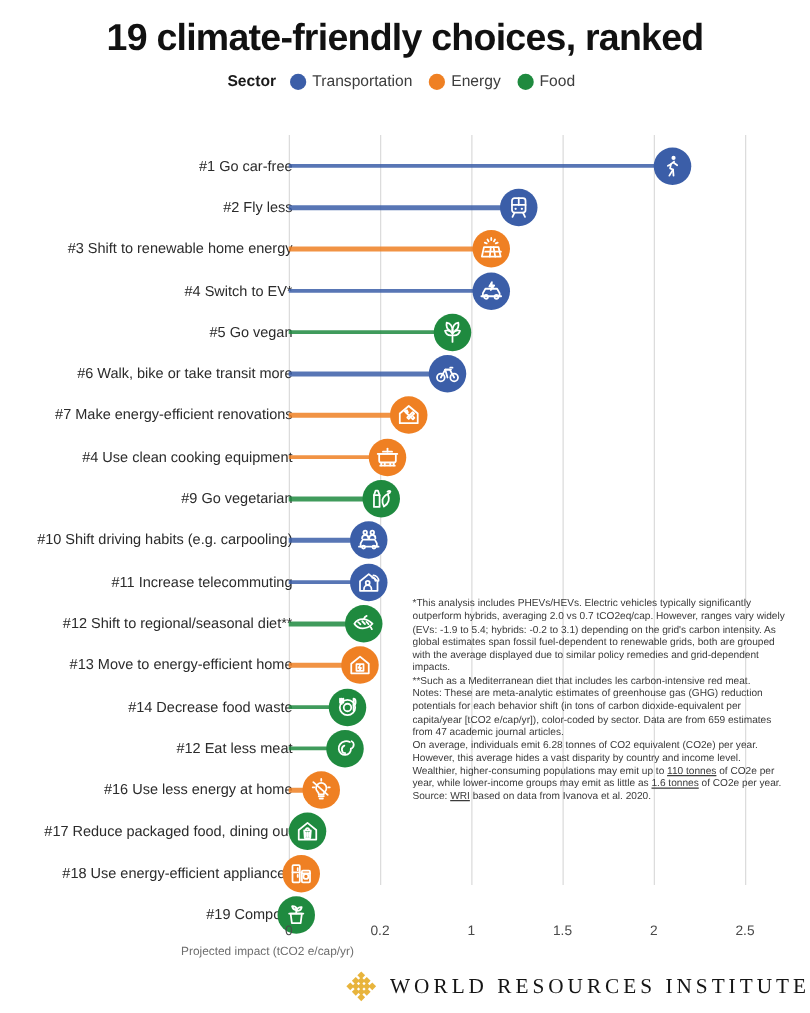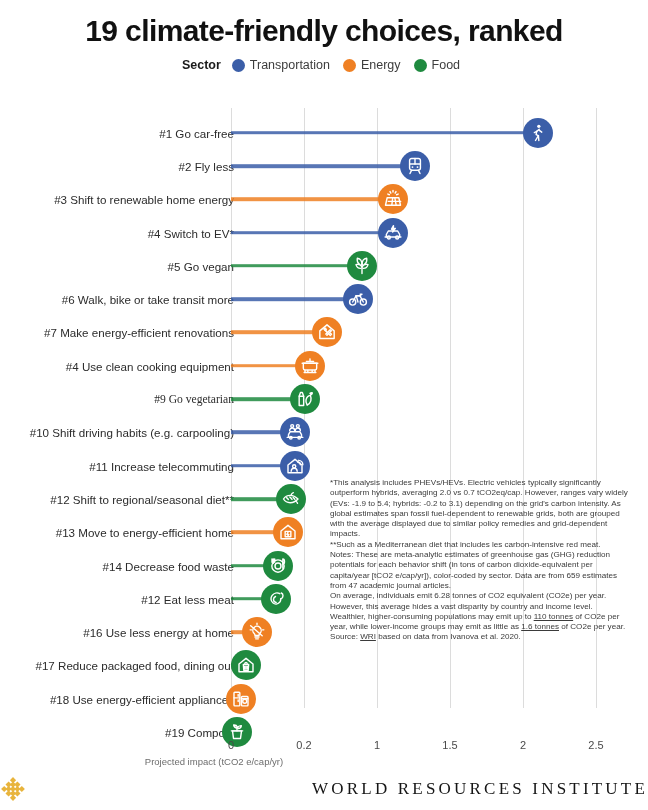--- a/index.html
+++ b/index.html
@@ -121,21 +121,21 @@
     width: 300px;
     font-size: 8.1px;
     line-height: 10.3px;
     color: #3b3b3b;
   }
   #notes u { text-decoration: underline; }
 
   #footer {
     position: absolute;
     left: 0; bottom: 8px; width: 648px;
-    display: flex; align-items: center; justify-content: space-between; gap: 10px;
+    display: flex; align-items: center; justify-content: flex-end; gap: 10px;
   }
   #wri-name {
     font-family: "Liberation Serif", serif;
     font-size: 17px;
     letter-spacing: 3.2px;
     color: #151515;
   }
 </style>
 </head>
 <body>
@@ -264,21 +264,21 @@
           <svg viewBox="0 0 24 24">
             <path fill="none" stroke="#fff" stroke-width="1.7" stroke-linecap="round" stroke-linejoin="round" d="M4 8.6h16v6.2a2 2 0 0 1-2 2H6a2 2 0 0 1-2-2z"></path>
             <path fill="none" stroke="#fff" stroke-width="1.7" stroke-linecap="round" stroke-linejoin="round" d="M2.6 8.6h18.8"></path>
             <path fill="none" stroke="#fff" stroke-width="1.7" stroke-linecap="round" stroke-linejoin="round" d="M7.6 6.4h8.8"></path>
             <path fill="none" stroke="#fff" stroke-width="1.7" stroke-linecap="round" stroke-linejoin="round" d="M12 3.4v3"></path>
             <path fill="none" stroke="#fff" stroke-width="1.7" stroke-linecap="round" stroke-linejoin="round" d="M6 17.4v2.2M9.4 17.4v2.2M14.6 17.4v2.2M18 17.4v2.2"></path>
             <path fill="none" stroke="#fff" stroke-width="1.7" stroke-linecap="round" stroke-linejoin="round" d="M5 19.8h14"></path>
           </svg>
         </div>
       </div>
-      <div class="row" style="top: 274.4px; font-family: Liberation Serif, serif;">
+      <div class="row" style="top: 274.4px;">
         <div class="row-label">#9 Go vegetarian</div>
         <div class="bar" style="left: 231px; width: 74.46px; background: rgb(31, 138, 63); opacity: 0.85;"></div>
         <div class="marker" style="left: 305.46px; background: rgb(31, 138, 63);">
           <svg viewBox="0 0 24 24">
             <path fill="none" stroke="#fff" stroke-width="1.7" stroke-linecap="round" stroke-linejoin="round" d="M5 8.6h5.4v11.2H5z"></path>
             <path fill="none" stroke="#fff" stroke-width="1.7" stroke-linecap="round" stroke-linejoin="round" d="M5 8.6 6.6 4.2h2.2L10.4 8.6"></path>
             <path fill="none" stroke="#fff" stroke-width="1.7" stroke-linecap="round" stroke-linejoin="round" d="M18.4 7.6c-2 .3-4.6 2.8-5.2 5.4-.4 2 .2 4.2 1.4 6.4 2-1.2 3.8-3 4.4-5.2.6-2.2.2-4.6-.6-6.6z"></path>
             <path fill="none" stroke="#fff" stroke-width="1.7" stroke-linecap="round" stroke-linejoin="round" d="M18 5.2c.8-.6 2-.8 2.8-.4-.2 1-1.2 2-2.2 2.4"></path>
           </svg>
         </div>

